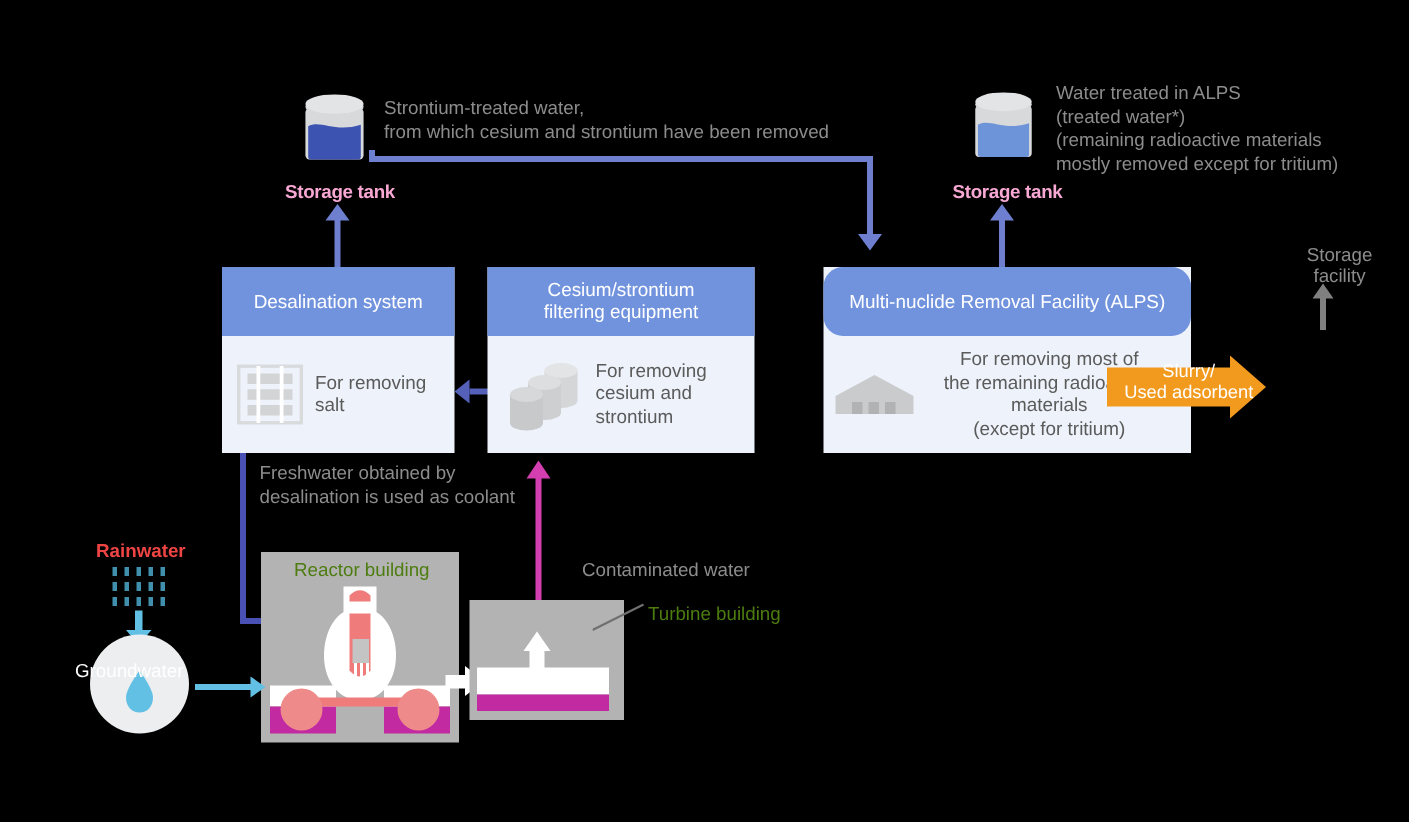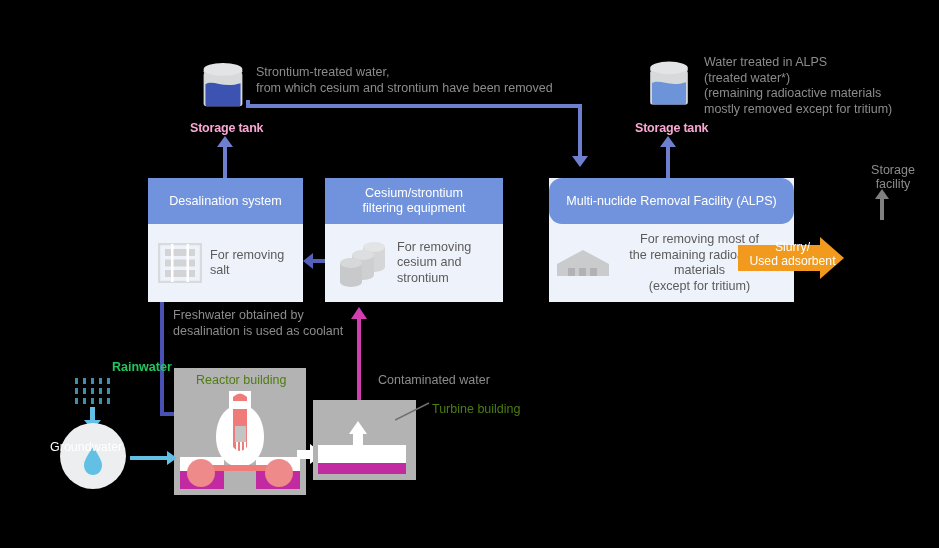--- a/index.html
+++ b/index.html
@@ -297,21 +297,21 @@
 facility</div>
 
   <div class="abs line-navy" style="left:160px;top:302px;width:4px;height:114px;"></div>
   <div class="abs line-navy" style="left:160px;top:412px;width:85px;height:4px;"></div>
   <div class="abs arrowright-navy" style="left:244px;top:407px;"></div>
   <div class="abs label" style="left:173px;top:308px;width:260px;">Freshwater obtained by
 desalination is used as coolant</div>
 
   <div class="abs line-pink" style="left:357px;top:318px;width:4px;height:130px;"></div>
   <div class="abs arrowup-pink" style="left:351px;top:307px;"></div>
-  <div class="abs label" style="left:378px;top:373px;">Contaminated water</div>
+  <div class="abs label" style="left:388px;top:373px;">Contaminated water</div>
 
   <div class="abs bldg" style="left:174px;top:368px;width:132px;height:127px;"></div>
   <div class="abs bldg-lbl" style="left:196px;top:373px;">Reactor building</div>
 
   <svg class="abs" style="left:174px;top:385px;" width="132" height="110" viewBox="0 0 132 110">
 
     <path d="M66 20 C50 20 42 36 42 52 C42 70 53 82 66 82 C79 82 90 70 90 52 C90 36 82 20 66 20 Z" fill="#ffffff"></path>
     <rect x="55" y="6" width="22" height="22" fill="#ffffff"></rect>
 
     <path d="M59 12 Q66 5 73 12 L73 62 Q66 70 59 62 Z" fill="#ef7b7b"></path>
@@ -337,21 +337,21 @@
   <div class="abs" style="left:318px;top:445px;width:88px;height:18px;background:#ffffff;"></div>
   <div class="abs" style="left:318px;top:463px;width:88px;height:11px;background:#c12aa0;"></div>
   <div class="abs line-white" style="left:353px;top:432px;width:10px;height:16px;"></div>
   <div class="abs arrowup-white" style="left:349px;top:421px;"></div>
 
   <svg class="abs" style="left:395px;top:400px;" width="40" height="22" viewBox="0 0 40 22">
     <line x1="0" y1="20" x2="34" y2="3" stroke="#6f6f6f" stroke-width="1.4"></line>
   </svg>
   <div class="abs bldg-lbl" style="left:432px;top:402px;">Turbine building</div>
 
-  <div class="abs bldg-lbl" style="left:64px;top:360px;font-weight:bold;color:#22c55e;margin-left:48px;">Rainwater</div>
+  <div class="abs bldg-lbl" style="left:64px;top:360px;font-weight:bold;color:#ef4444;">Rainwater</div>
   <svg class="abs" style="left:72px;top:378px;" width="46" height="52" viewBox="0 0 46 52">
     <g fill="#3f8fad">
       <rect x="3" y="0" width="3" height="6"></rect>
         <rect x="11" y="0" width="3" height="6"></rect>
       <rect x="19" y="0" width="3" height="6"></rect>
         <rect x="27" y="0" width="3" height="6"></rect>
       <rect x="35" y="0" width="3" height="6"></rect>
       <rect x="3" y="10" width="3" height="6"></rect>
         <rect x="11" y="10" width="3" height="6"></rect>
       <rect x="19" y="10" width="3" height="6"></rect>

